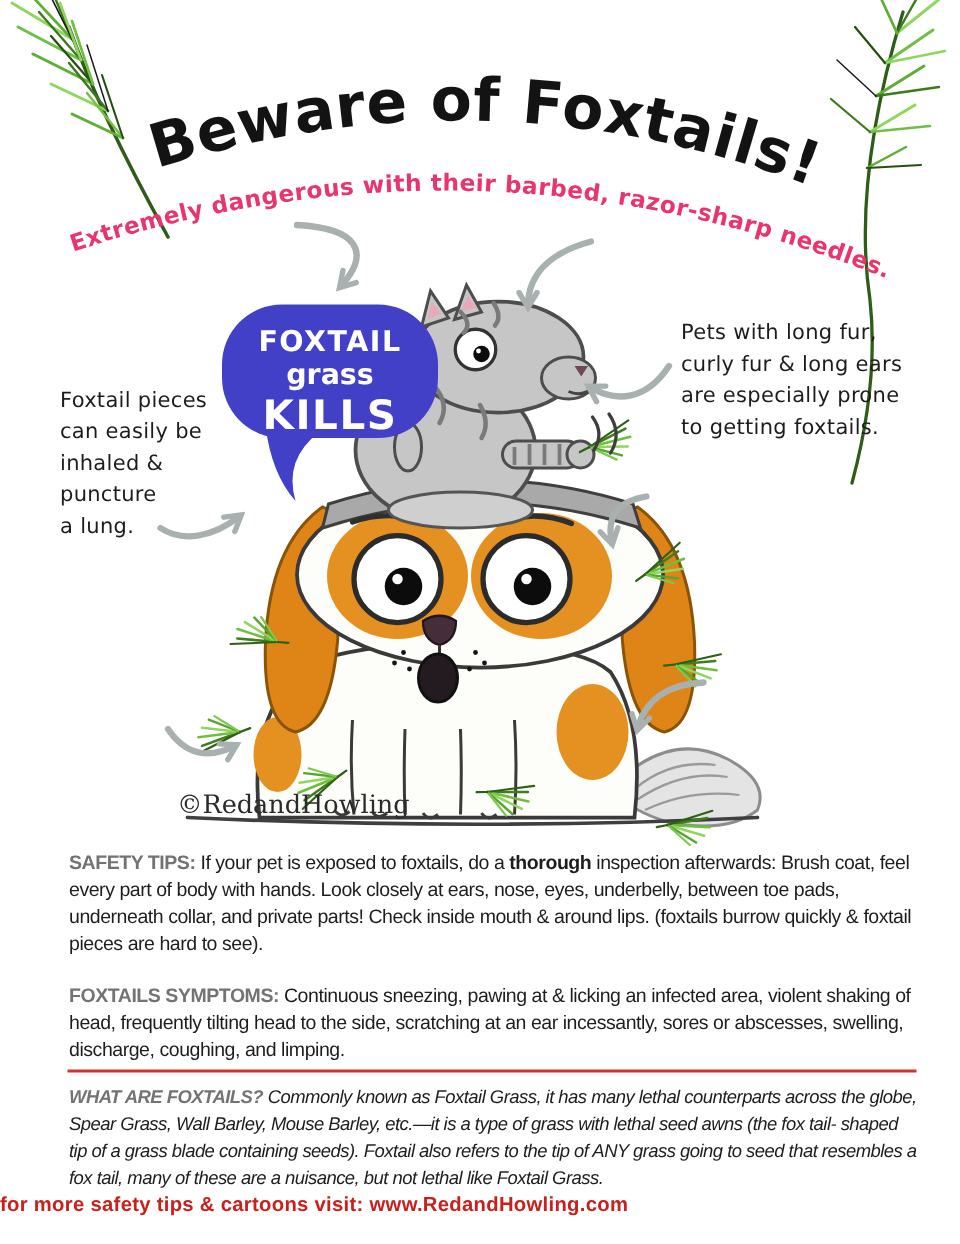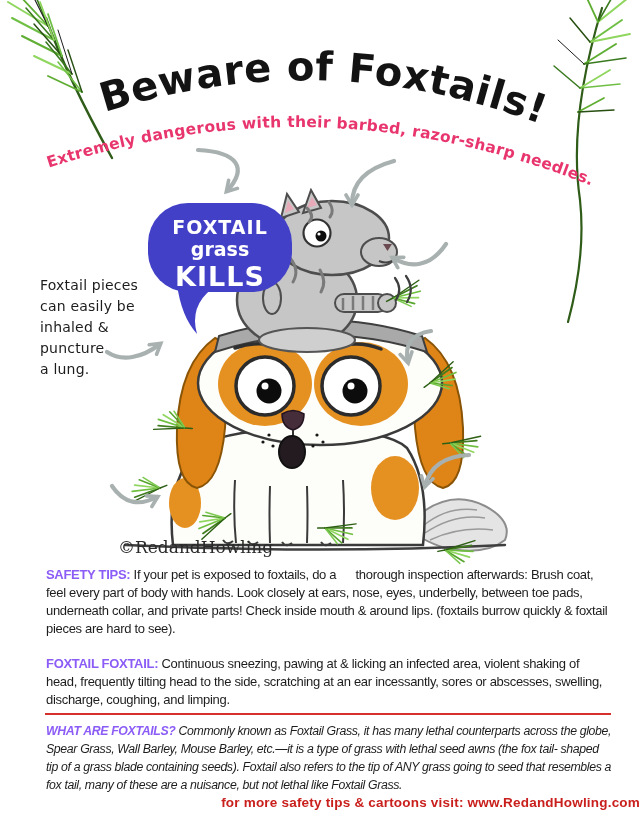--- a/index.html
+++ b/index.html
@@ -9,29 +9,29 @@
   svg text{font-family:"DejaVu Sans",sans-serif;}
 
   
   .callout{position:absolute;z-index:4;white-space:pre-line;color:#1c1c1c;
            font-size:14px;line-height:1.5;letter-spacing:.2px;font-weight:500;}
 
   
   .sec{position:absolute;left:46px;width:566px;z-index:4;color:#1d1d1d;
        font-family:"Liberation Sans",sans-serif;font-size:13px;line-height:1.38;
        letter-spacing:-.3px;margin:0;}
-  .sec .lbl{color:#8b5cf6;font-weight:bold;}
-  .sec b{font-weight:normal;margin-left:16px;}
+  .sec .lbl{color:#737373;font-weight:bold;}
+  .sec b{font-weight:bold;}
   #what-are{font-size:12.3px;line-height:1.46;letter-spacing:-.35px;font-style:italic;}
   #divider{position:absolute;left:45px;width:566px;top:713px;height:2px;background:#d5302c;z-index:4;}
-  #footer{position:absolute;left:0;right:0;top:795px;text-align:right;z-index:4;
+  #footer{position:absolute;left:0;right:0;top:795px;text-align:left;z-index:4;
           color:#c9201d;font-family:"Liberation Sans",sans-serif;font-weight:bold;
           font-size:13.5px;letter-spacing:.2px;}
   #copyright{position:absolute;left:118px;top:527px;z-index:4;color:#2a2a2a;
-             font-family:"DejaVu Serif",serif;font-size:17px;margin-top:10px;}
+             font-family:"DejaVu Serif",serif;font-size:17px;}
 </style>
 </head>
 <body>
 
 <div id="poster">
 
   <svg class="layer" style="left:0;top:0;z-index:1" width="135" height="170" viewBox="0 0 135 170">
     <g fill="none" stroke-linecap="round">
       <path d="M46,18 Q66,75 112,158" stroke="#2f5c18" stroke-width="2.4"></path>
       <path d="M48,26 L8,2" stroke="#8fd65e" stroke-width="2"></path>
@@ -225,31 +225,35 @@
 
     <g>
       <rect x="63" y="15" width="144" height="89" rx="40" fill="#4340c8"></rect>
       <path d="M92,96 Q96,128 112,146 Q104,118 128,100 Z" fill="#4340c8"></path>
       <text x="135" y="46" text-anchor="middle" font-size="19" font-weight="bold" fill="#ffffff" letter-spacing="1">FOXTAIL</text>
       <text x="135" y="68" text-anchor="middle" font-size="19" font-weight="bold" fill="#ffffff">grass</text>
       <text x="135" y="98" text-anchor="middle" font-size="27" font-weight="bold" fill="#ffffff" letter-spacing="1">KILLS</text>
     </g>
   </svg>
 
-  <div class="callout" style="left:40px;top:275px">Foxtail pieces
+  <div class="callout" style="left:454px;top:212px">Pets with long fur,
+curly fur &amp; long ears
+are especially prone
+to getting foxtails.</div>
+  <div class="callout" style="left:40px;top:257px">Foxtail pieces
 can easily be
 inhaled &amp;
 puncture
 a lung.</div>
 
   <div id="copyright">©RedandHowling</div>
 
   <p class="sec" style="top:566px"><span class="lbl">SAFETY TIPS:</span><span> If your pet is exposed to foxtails,  do a </span><b>thorough</b><span> inspection afterwards: Brush coat, feel every part of body with hands.  Look closely at ears, nose, eyes, underbelly, between toe pads, underneath collar, and private parts!  Check inside mouth &amp; around lips. (foxtails burrow quickly &amp; foxtail pieces are hard to see).</span></p>
 
-  <p class="sec" style="top:655px"><span class="lbl">FOXTAIL FOXTAIL:</span><span> Continuous sneezing, pawing at &amp; licking an infected area, violent shaking of head, frequently tilting head to the side, scratching at an ear incessantly, sores or abscesses, swelling, discharge, coughing, and limping.</span></p>
+  <p class="sec" style="top:655px"><span class="lbl">FOXTAILS SYMPTOMS:</span><span> Continuous sneezing, pawing at &amp; licking an infected area, violent shaking of head, frequently tilting head to the side, scratching at an ear incessantly, sores or abscesses, swelling, discharge, coughing, and limping.</span></p>
 
   <div id="divider"></div>
 
   <p class="sec" id="what-are" style="top:723px"><span class="lbl">WHAT ARE FOXTAILS?</span><span> Commonly known as Foxtail Grass, it has many lethal counterparts across the globe, Spear Grass, Wall Barley, Mouse Barley, etc.—it is a type of grass with lethal seed awns (the fox tail- shaped tip of  a grass blade containing seeds).  Foxtail also refers to the tip of ANY grass going to seed that resembles a fox tail, many of these are a nuisance,  but not lethal like Foxtail Grass.</span></p>
 
   <div id="footer">for more safety tips &amp; cartoons visit: www.RedandHowling.com</div>
 
 </div>
 
 </body></html>

